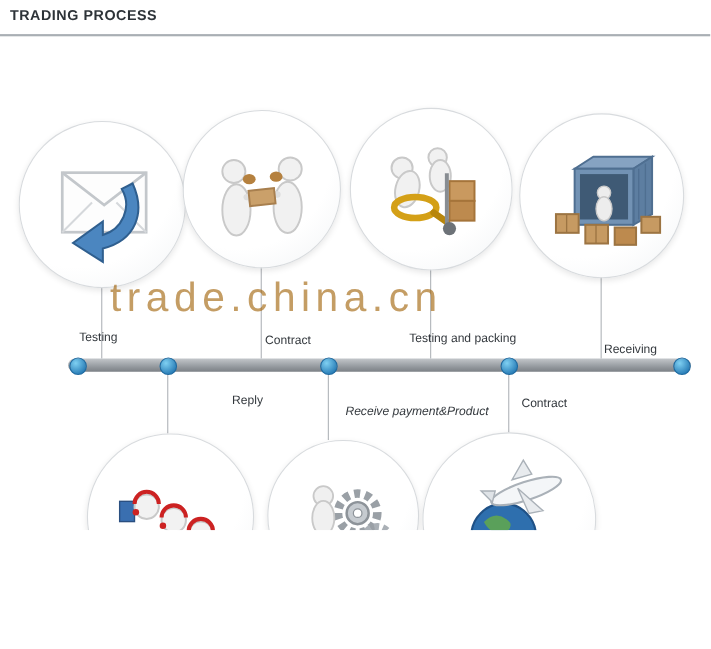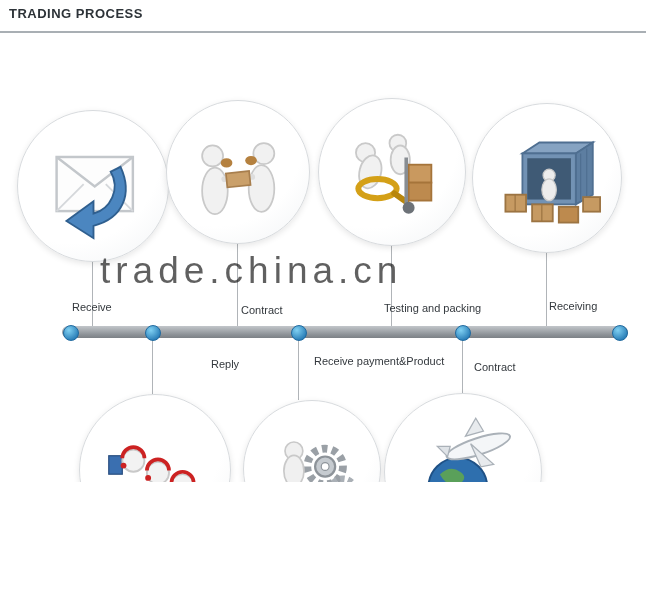--- a/index.html
+++ b/index.html
@@ -18,21 +18,21 @@
 
   .n-inquiry  {left:17px; top:110px;width:150px;height:150px;}
   .n-contract {left:166px;top:100px;width:142px;height:142px;}
   .n-testing  {left:318px;top:98px; width:146px;height:146px;}
   .n-receiving{left:472px;top:103px;width:148px;height:148px;}
   .n-reply    {left:79px; top:394px;width:150px;height:150px;}
   .n-payment  {left:243px;top:400px;width:136px;height:136px;}
   .n-delivery {left:384px;top:393px;width:156px;height:156px;}
 
   .watermark{position:absolute;left:100px;top:250px;width:460px;z-index:3;
-             font-size:37px;color:#000000;opacity:.62;letter-spacing:5px;
+             font-size:37px;color:#a16207;opacity:.62;letter-spacing:5px;
              white-space:nowrap;}
 
   .timeline-bar{position:absolute;left:62px;top:326px;width:566px;height:12px;
                 border-radius:6px;z-index:4;
                 background:linear-gradient(#c2c6ca,#8e9398 70%,#7c8186);}
   .dot{position:absolute;width:14px;height:14px;border-radius:50%;z-index:5;
        background:radial-gradient(circle at 35% 30%,#7fd0f2,#2b7fb8 75%);
        border:1px solid #1f6aa0;top:325px;}
   .dot-0{left:63px;} .dot-1{left:145px;} .dot-2{left:291px;}
   .dot-3{left:455px;} .dot-4{left:612px;}
@@ -42,24 +42,24 @@
   .vl-contract {left:237px;top:243px;height:83px;}
   .vl-testing  {left:391px;top:245px;height:81px;}
   .vl-receiving{left:546px;top:252px;height:74px;}
   .vl-reply    {left:152px;top:338px;height:56px;}
   .vl-payment  {left:298px;top:338px;height:62px;}
   .vl-delivery {left:462px;top:338px;height:55px;}
 
   .step-label{position:absolute;font-size:11px;color:#33383d;z-index:6;white-space:nowrap;}
   .lb-inquiry  {left:72px; top:301px;}
   .lb-contract {left:241px;top:304px;text-align:right;}
-  .lb-testing  {left:384px;top:302px;}
-  .lb-receiving{left:549px;top:300px;}
+  .lb-testing  {left:372px;top:302px;}
+  .lb-receiving{left:549px;top:312px;}
   .lb-reply    {left:167px;top:358px;margin-left:44px;}
-  .lb-payment  {left:314px;top:355px;}
+  .lb-payment  {left:314px;top:368px;font-style:italic;}
   .lb-delivery {left:474px;top:361px;}
 </style>
 </head>
 <body>
 
 <div class="canvas">
 
   <div class="title">TRADING PROCESS</div>
   <div class="title-rule"></div>
 
@@ -129,21 +129,21 @@
     </svg>
   </div>
 
   <div class="timeline-bar"></div>
   <div class="dot dot-0"></div>
   <div class="dot dot-1"></div>
   <div class="dot dot-2"></div>
   <div class="dot dot-3"></div>
   <div class="dot dot-4"></div>
 
-  <div class="step-label lb-inquiry">Receive</div>
+  <div class="step-label lb-inquiry">Testing</div>
   <div class="step-label lb-contract">Contract</div>
   <div class="step-label lb-testing">Testing and packing</div>
   <div class="step-label lb-receiving">Receiving</div>
   <div class="step-label lb-reply">Reply</div>
   <div class="step-label lb-payment">Receive payment&amp;Product</div>
   <div class="step-label lb-delivery">Contract</div>
 
   <div class="watermark">trade.china.cn</div>
 
   <div class="node n-reply">

